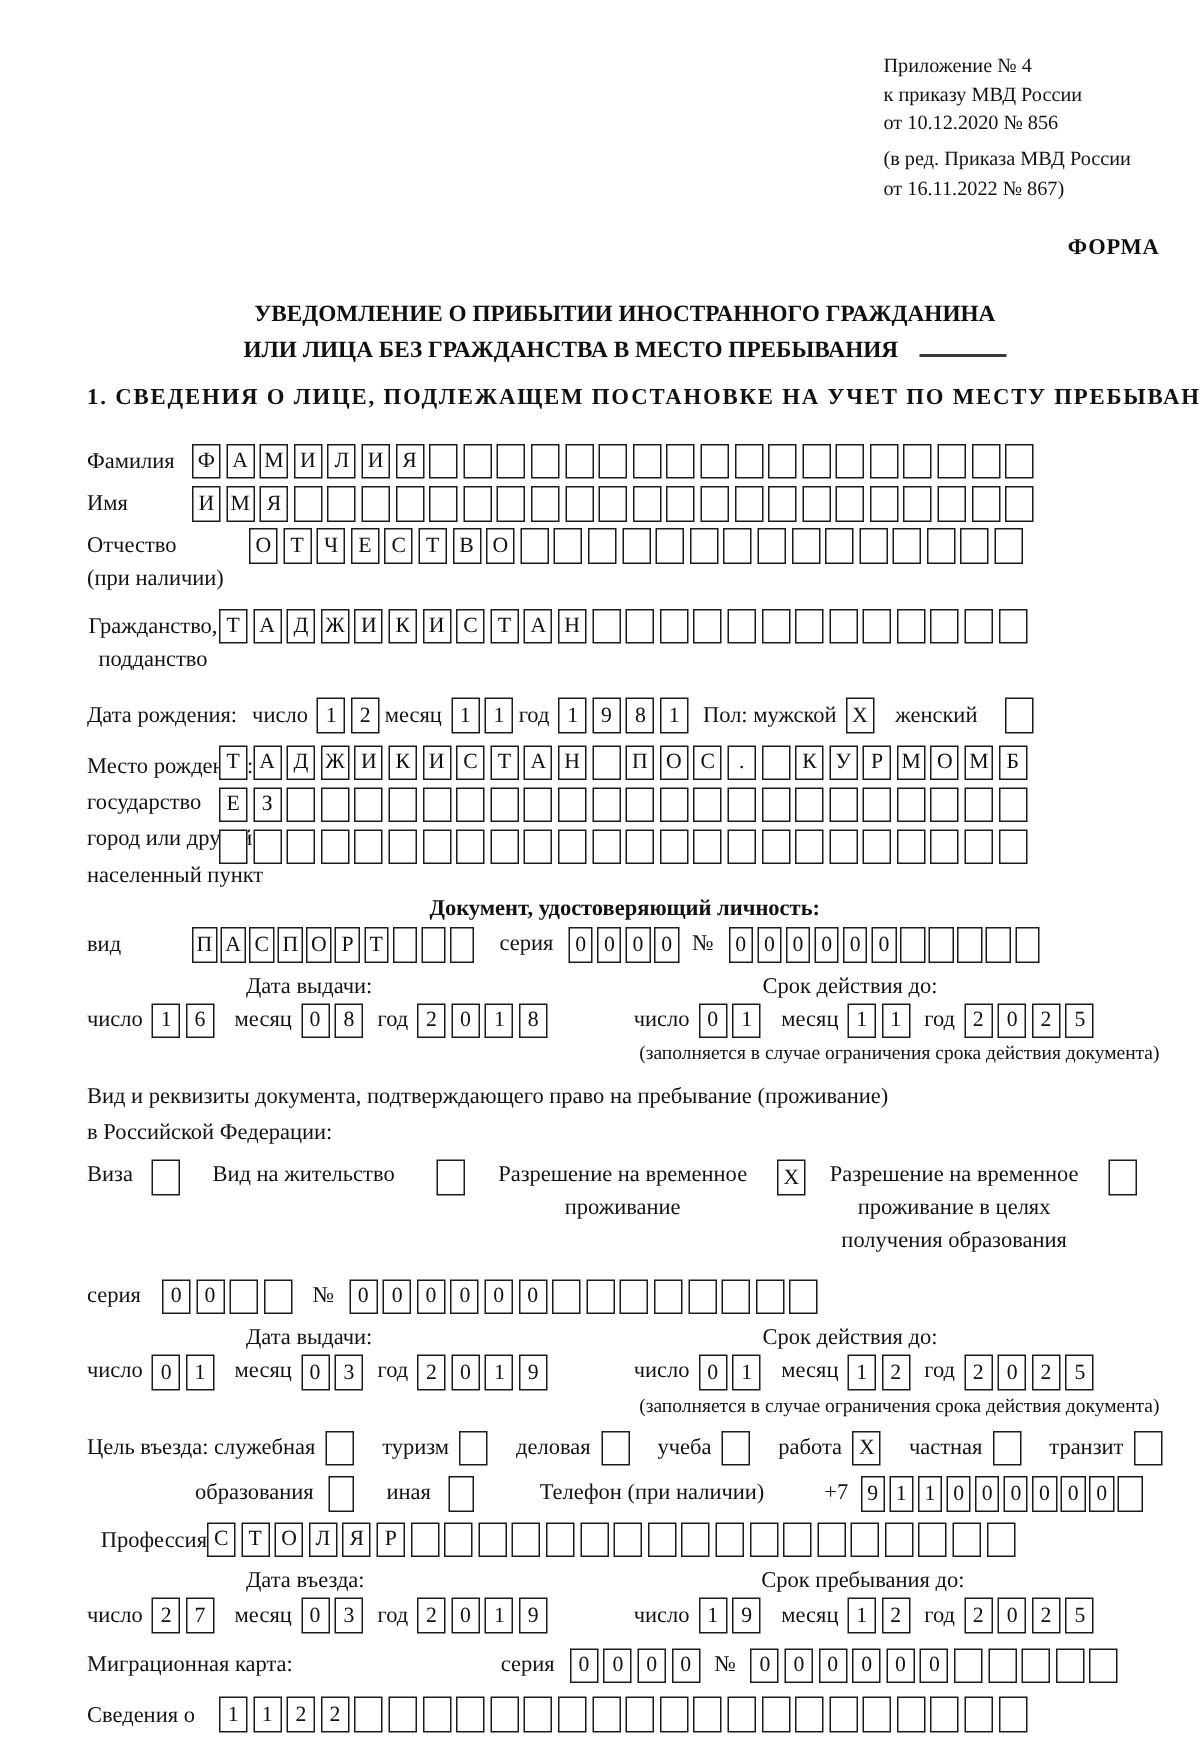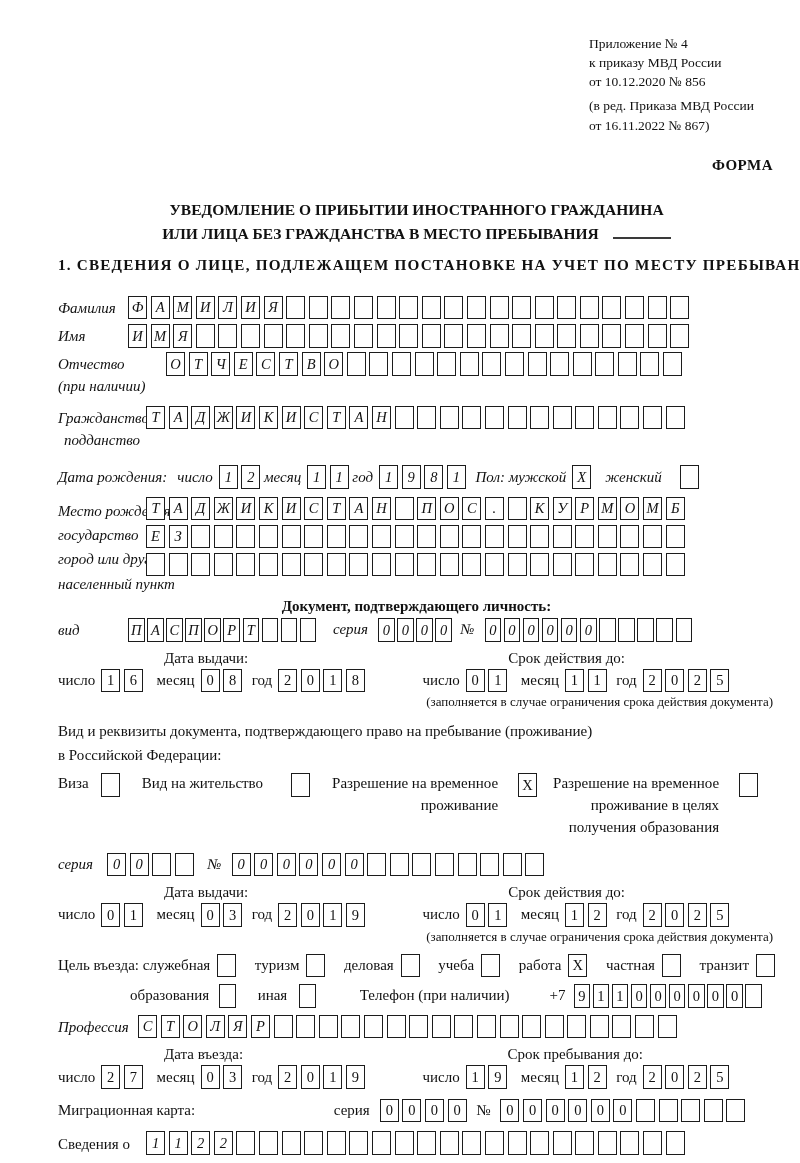--- a/index.html
+++ b/index.html
@@ -17,23 +17,23 @@
   .cell {
     flex: none; width: 19px; height: 23.5px;
     border: 1.6px solid #1c1c1c; margin-right: 3.6px;
     display: inline-flex; align-items: center; justify-content: center;
     font-size: 14.5px; background: #fff; line-height: 1;
   }
   .tight .cell { width: 16.5px; margin-right: 2.6px; }
   .cb { display: inline-flex; }
   .cb .cell { margin-right: 0; }
 
-  .frow { display: flex; align-items: flex-start; margin-bottom: 4.5px; font-style: italic; }
+  .frow { display: flex; align-items: flex-start; margin-bottom: 4.5px; }
   .flabel { flex: none; line-height: 1.45; padding-top: 2px; }
-  .w70 { width: 70px; } .w80 { width: 80px; } .w88 { width: 88px; } .w108 { width: 108px; }
+  .w70 { width: 70px; } .w80 { width: 80px; text-align: right; } .w88 { width: 88px; } .w108 { width: 108px; }
 
   .appendix { margin-left: auto; width: 186px; font-size: 13.5px; line-height: 1.42; }
   .appendix .gap { margin-top: 5px; }
   .forma { text-align: right; font-weight: bold; letter-spacing: .5px; margin: 22px 2px 24px 0; }
 
   .title { text-align: center; font-weight: bold; font-size: 15.5px; line-height: 1.55; margin-bottom: 10px; }
   .uline { display: inline-block; width: 58px; border-bottom: 2px solid #3a3a3a; margin-left: 14px; }
 
   .sheading { font-weight: bold; font-size: 15.2px; letter-spacing: 1.2px; margin-bottom: 22px; white-space: nowrap; }
 
@@ -44,21 +44,21 @@
   .pair-head .h1 { margin-left: 106px; }
   .pair-head .h2 { margin-left: auto; margin-right: 150px; }
   .pair-row { display: flex; margin-bottom: 2px; }
   .pair-row .right { margin-left: auto; margin-right: 42px; }
   .note-right { text-align: right; font-size: 13px; margin: 1px 2px 9px 0; }
 
   .para { line-height: 1.6; }
   .opt-row { display: flex; align-items: flex-start; margin: 6px 0 14px 0; }
   .opt { display: flex; align-items: flex-start; }
   .opt .txt { line-height: 1.45; }
-  .opt .txt.c { text-align: right; }
+  .opt .txt.c { text-align: center; }
   .opt .cell { margin-left: 8px; }
 
   .purpose-row { display: flex; align-items: center; justify-content: space-between; margin-bottom: 7px; }
   .purpose-row .opt { align-items: center; }
   .purpose-row .cell { margin-left: 7px; }
 
   .hum-row { display: flex; align-items: center; margin-bottom: 7px; }
 
   .mig-row { display: flex; align-items: center; margin-bottom: 9px; }
 
@@ -341,21 +341,21 @@
           <span class="cell"></span>
           <span class="cell"></span>
           <span class="cell"></span>
           <span class="cell"></span>
           <span class="cell"></span>
           <span class="cell"></span>
         </div>
     </div>
   </div>
 
-  <div class="center-bold">Документ, подтверждающего личность:</div>
+  <div class="center-bold">Документ, удостоверяющий личность:</div>
 
   <div class="frow tight mb8" style="align-items:center;">
     <div class="flabel w70">вид</div>
     <span class="cells">
         <span class="cell">П</span>
         <span class="cell">А</span>
         <span class="cell">С</span>
         <span class="cell">П</span>
         <span class="cell">О</span>
         <span class="cell">Р</span>

